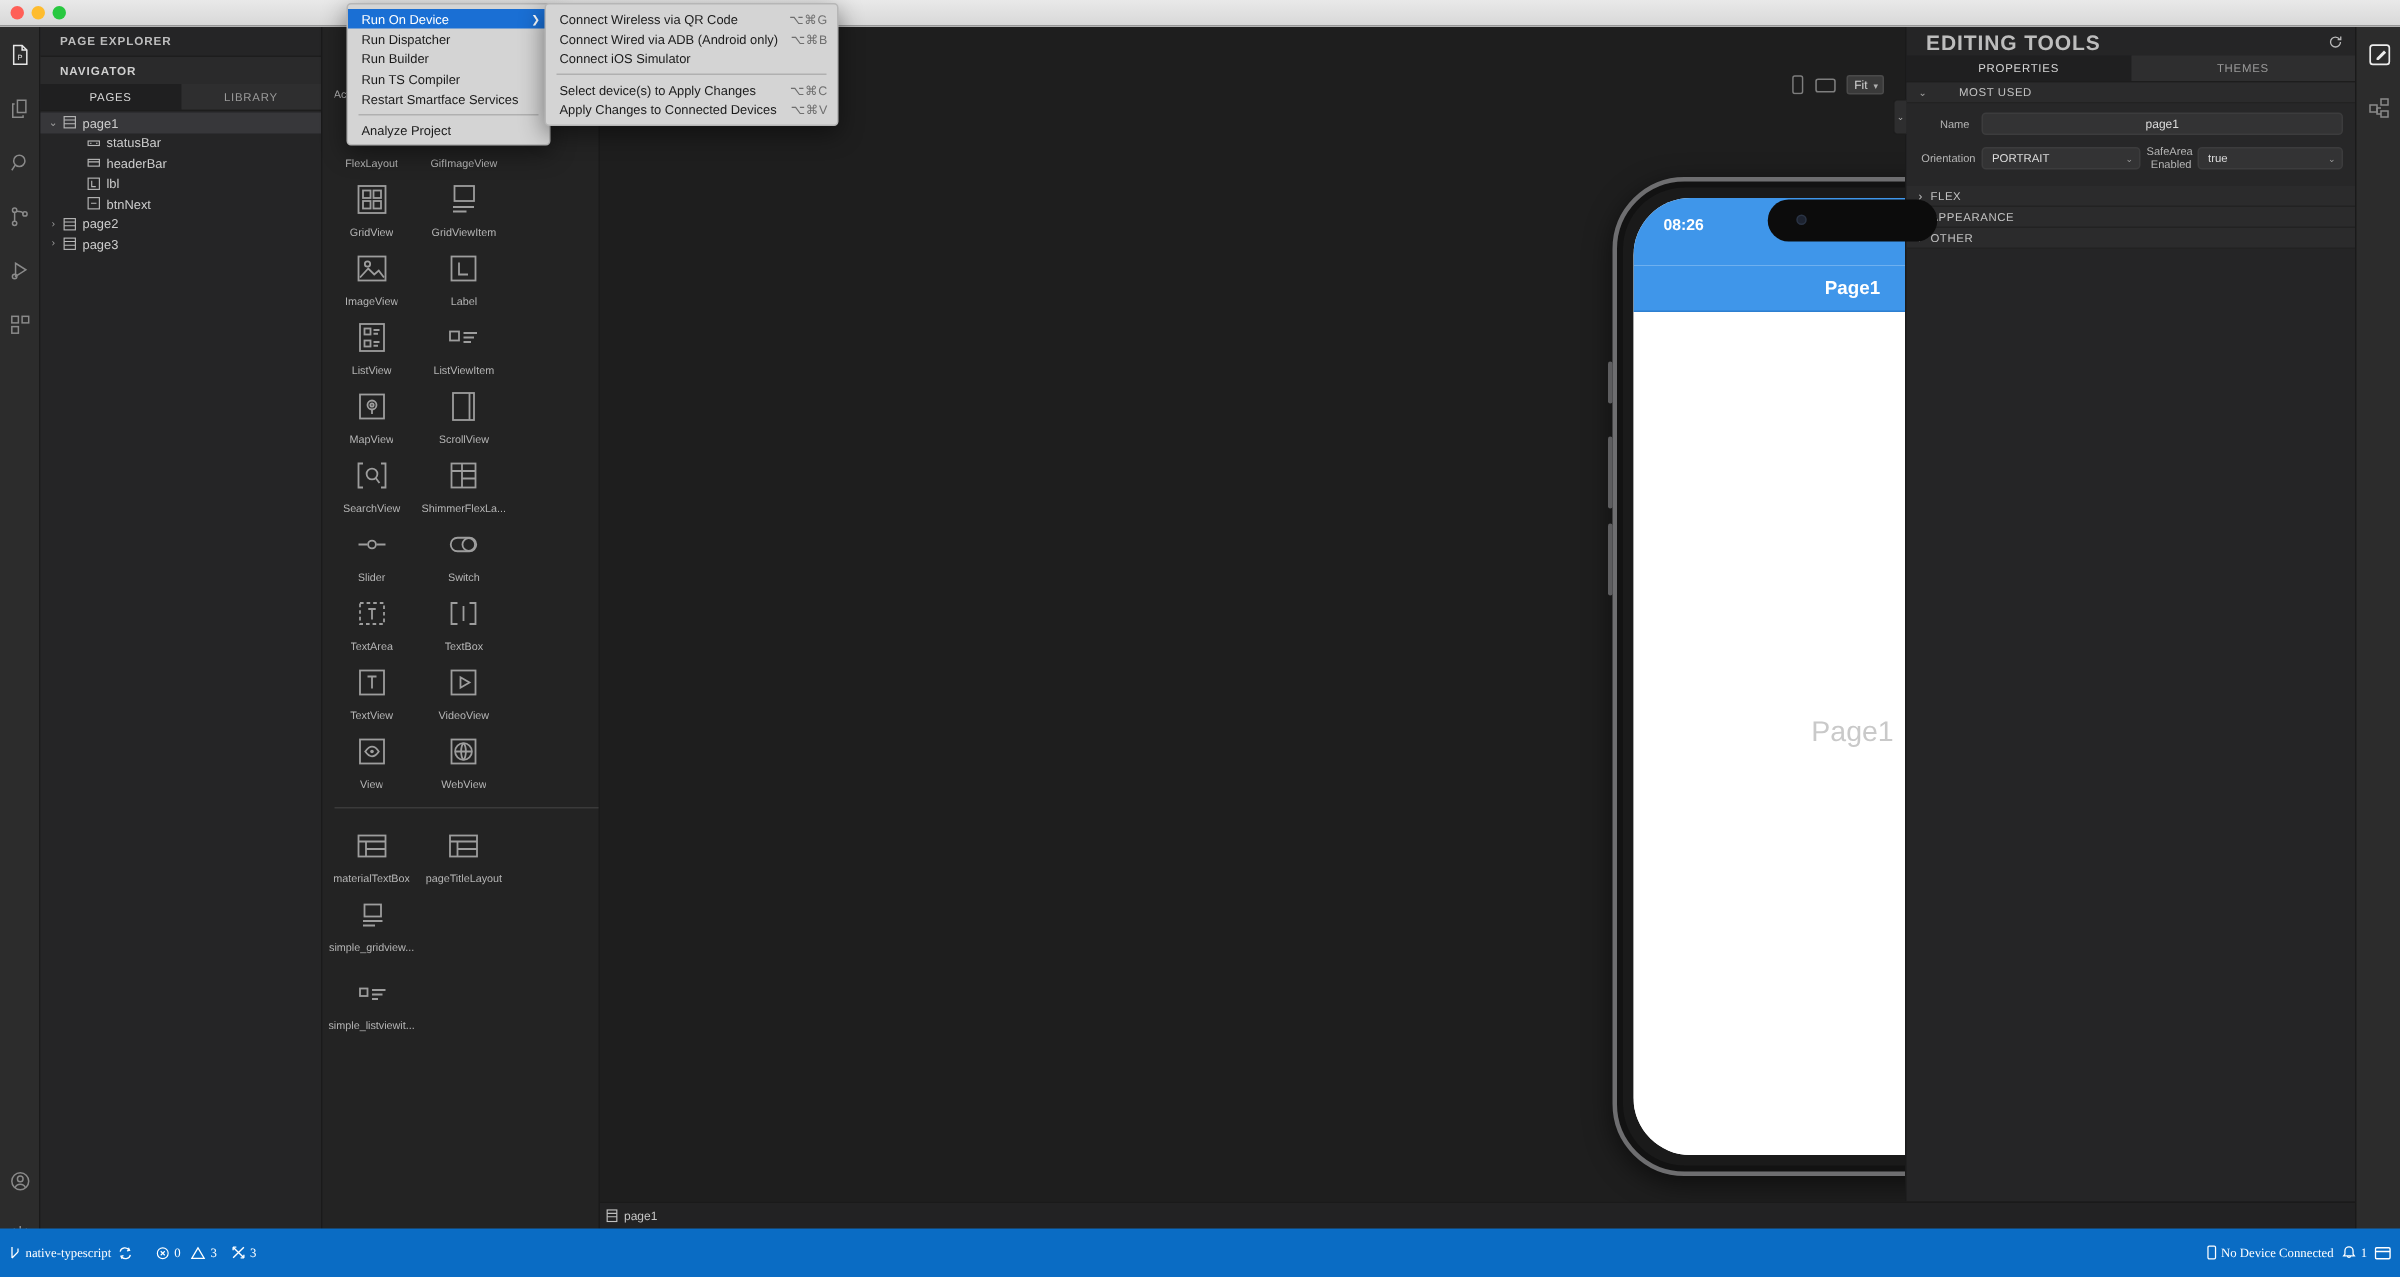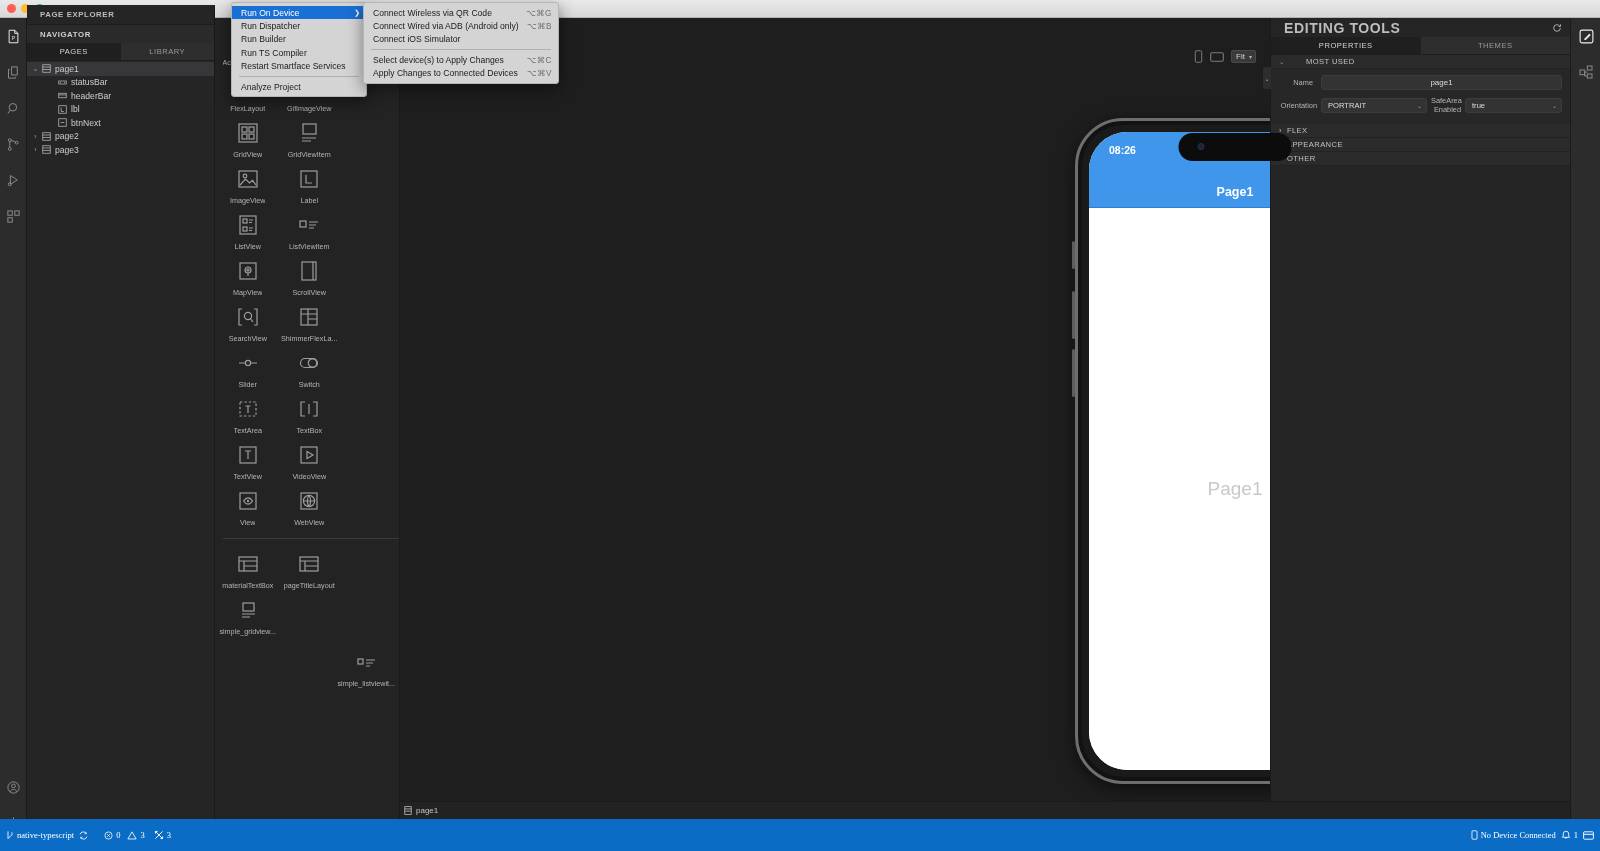--- a/index.html
+++ b/index.html
@@ -37,21 +37,21 @@
   }
   .rail-ico {
     width: 27px; height: 36px; display: flex; align-items: center; justify-content: center;
     color: #8a8a8a;
   }
   .rail-ico.active { color: #e6e6e6; }
   .rail-bottom { position: absolute; bottom: 10px; left: 0; width: 27px; }
 
   
   .explorer {
-    position: absolute; left: 27px; top: 5px; width: 188px; height: 815px;
+    position: absolute; left: 27px; top: 18px; width: 188px; height: 815px;
     background: #252526; border-right: 1px solid #1a1a1a;
   }
   .section-hdr {
     height: 19px; display: flex; align-items: center; padding-left: 13px;
     font-size: 7.8px; font-weight: bold; letter-spacing: .6px; color: #bdbdbd;
     background: #252526;
   }
   .section-hdr.nav { color: #cfcfcf; background: #2a2a2b; border-top: 1px solid #1d1d1d; }
   .tabs2 { display: flex; height: 18px; border-bottom: 1px solid #1d1d1d; }
   .tab2 {
@@ -75,21 +75,21 @@
   .lib-item {
     width: 61.5px; padding: 4px 0 3px 0;
     display: flex; flex-direction: column; align-items: center; gap: 4px;
   }
   .lib-ico { width: 26px; height: 26px; display: flex; align-items: center; justify-content: center; color: #9d9d9d; }
   .lib-lbl {
     font-size: 7.2px; color: #b5b5b5; text-align: center; max-width: 60px;
     white-space: nowrap; overflow: hidden; text-overflow: ellipsis;
   }
   .lib-div { height: 1px; background: #3a3a3a; margin: 8px 8px 2px 8px; width: 100%; }
-  .lib-row-center { width: 100%; display: flex; justify-content: flex-end; }
+  .lib-row-center { width: 100%; display: flex; justify-content: flex-start; }
 
   
   .canvas {
     position: absolute; left: 400px; top: 18px; width: 870px; height: 783px;
     background: #1e1e1e;
   }
   .canvas-tools {
     position: absolute; right: 14px; top: 32px; display: flex; align-items: center; gap: 7px;
   }
   .ct-ico { color: #7e7e7e; display: flex; align-items: center; }

